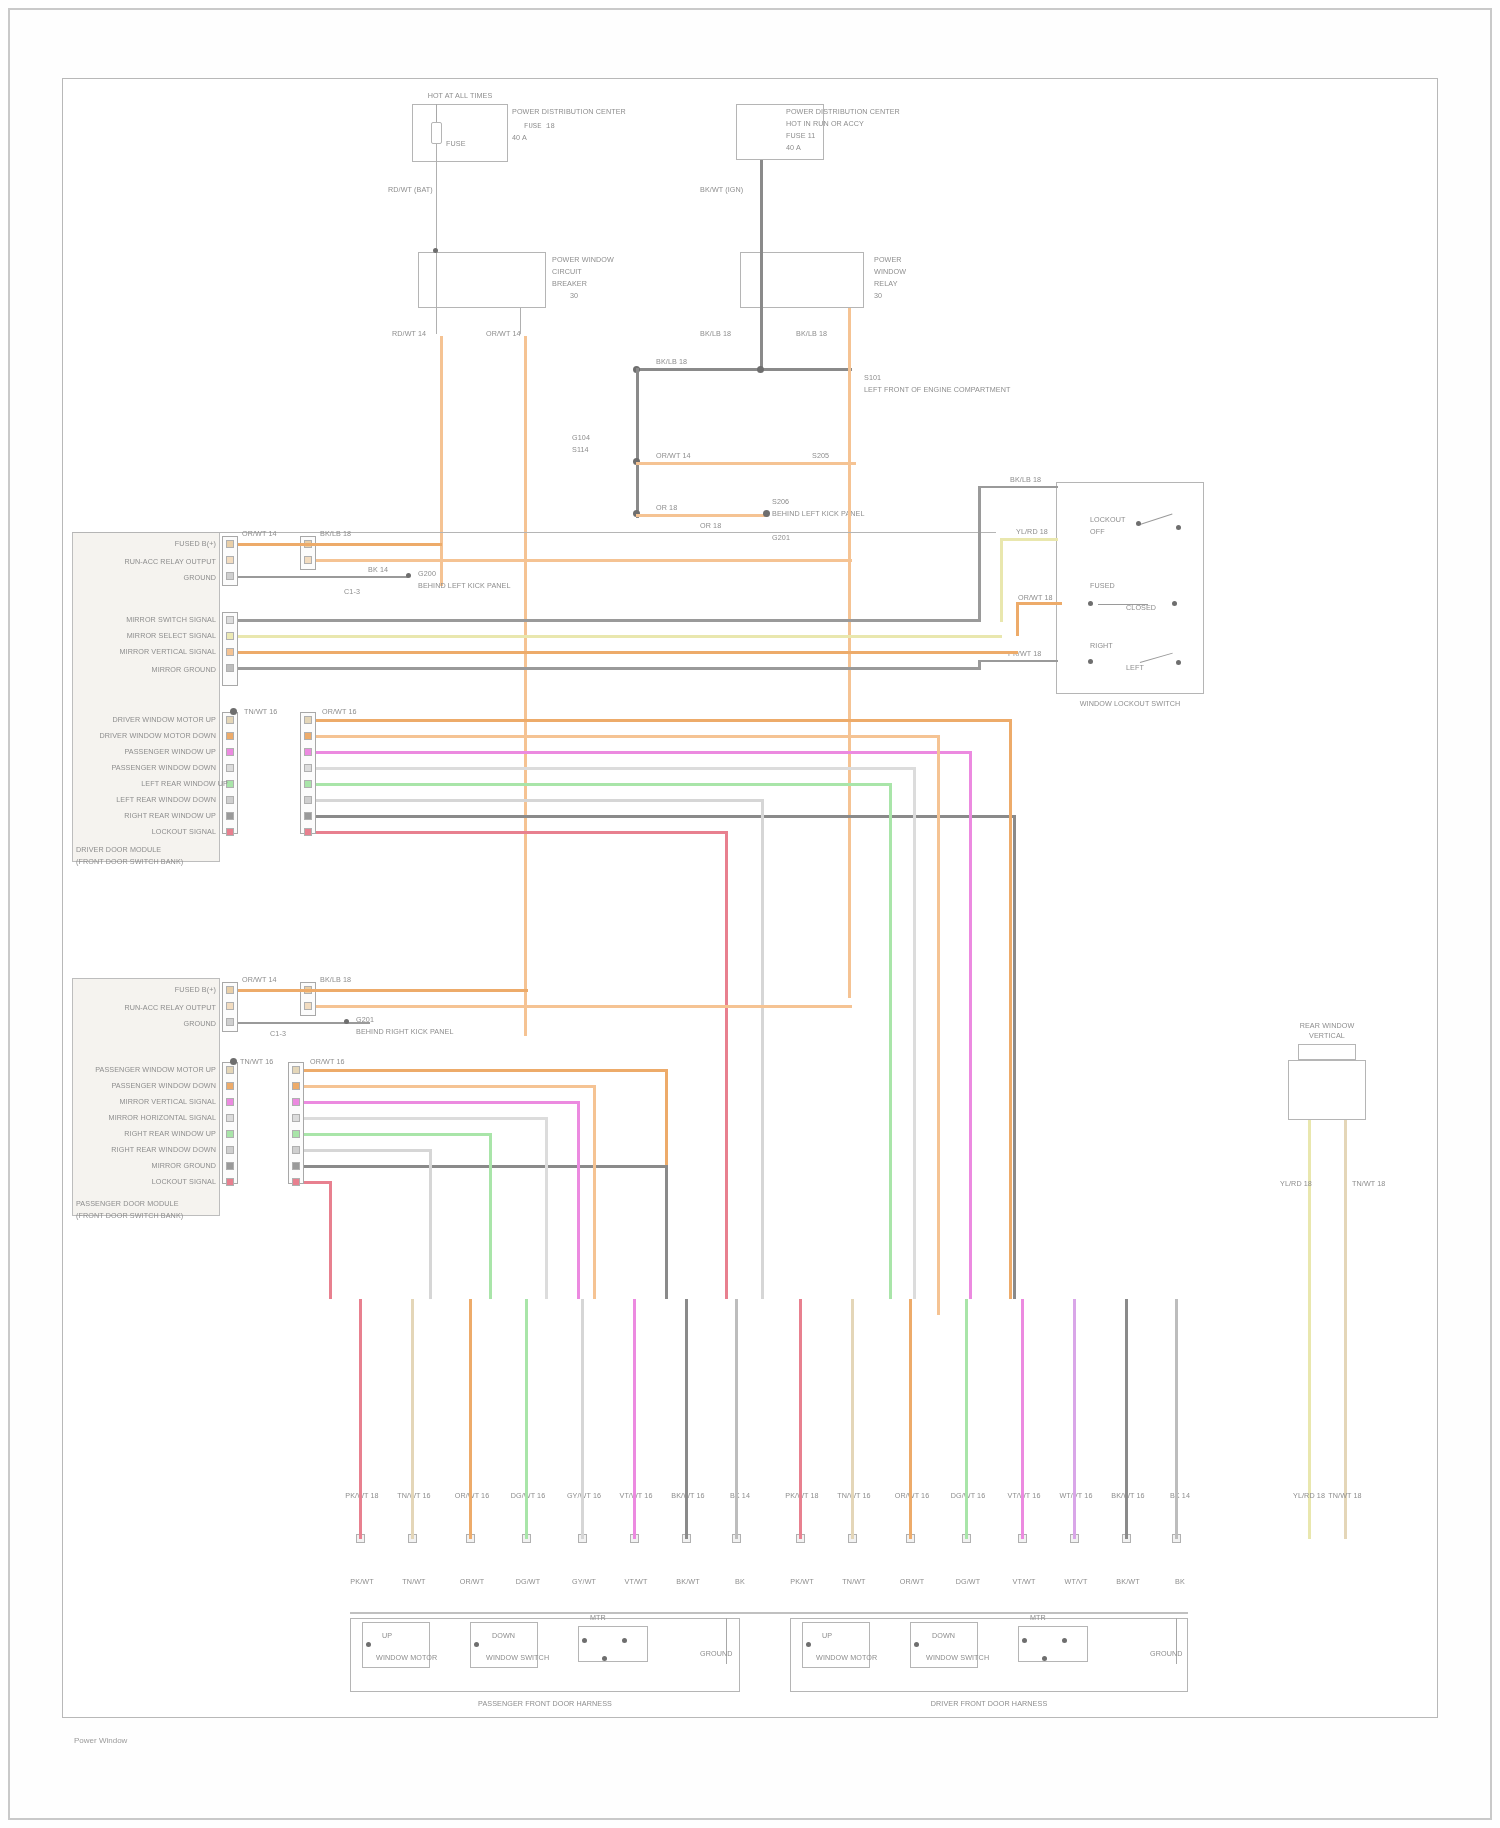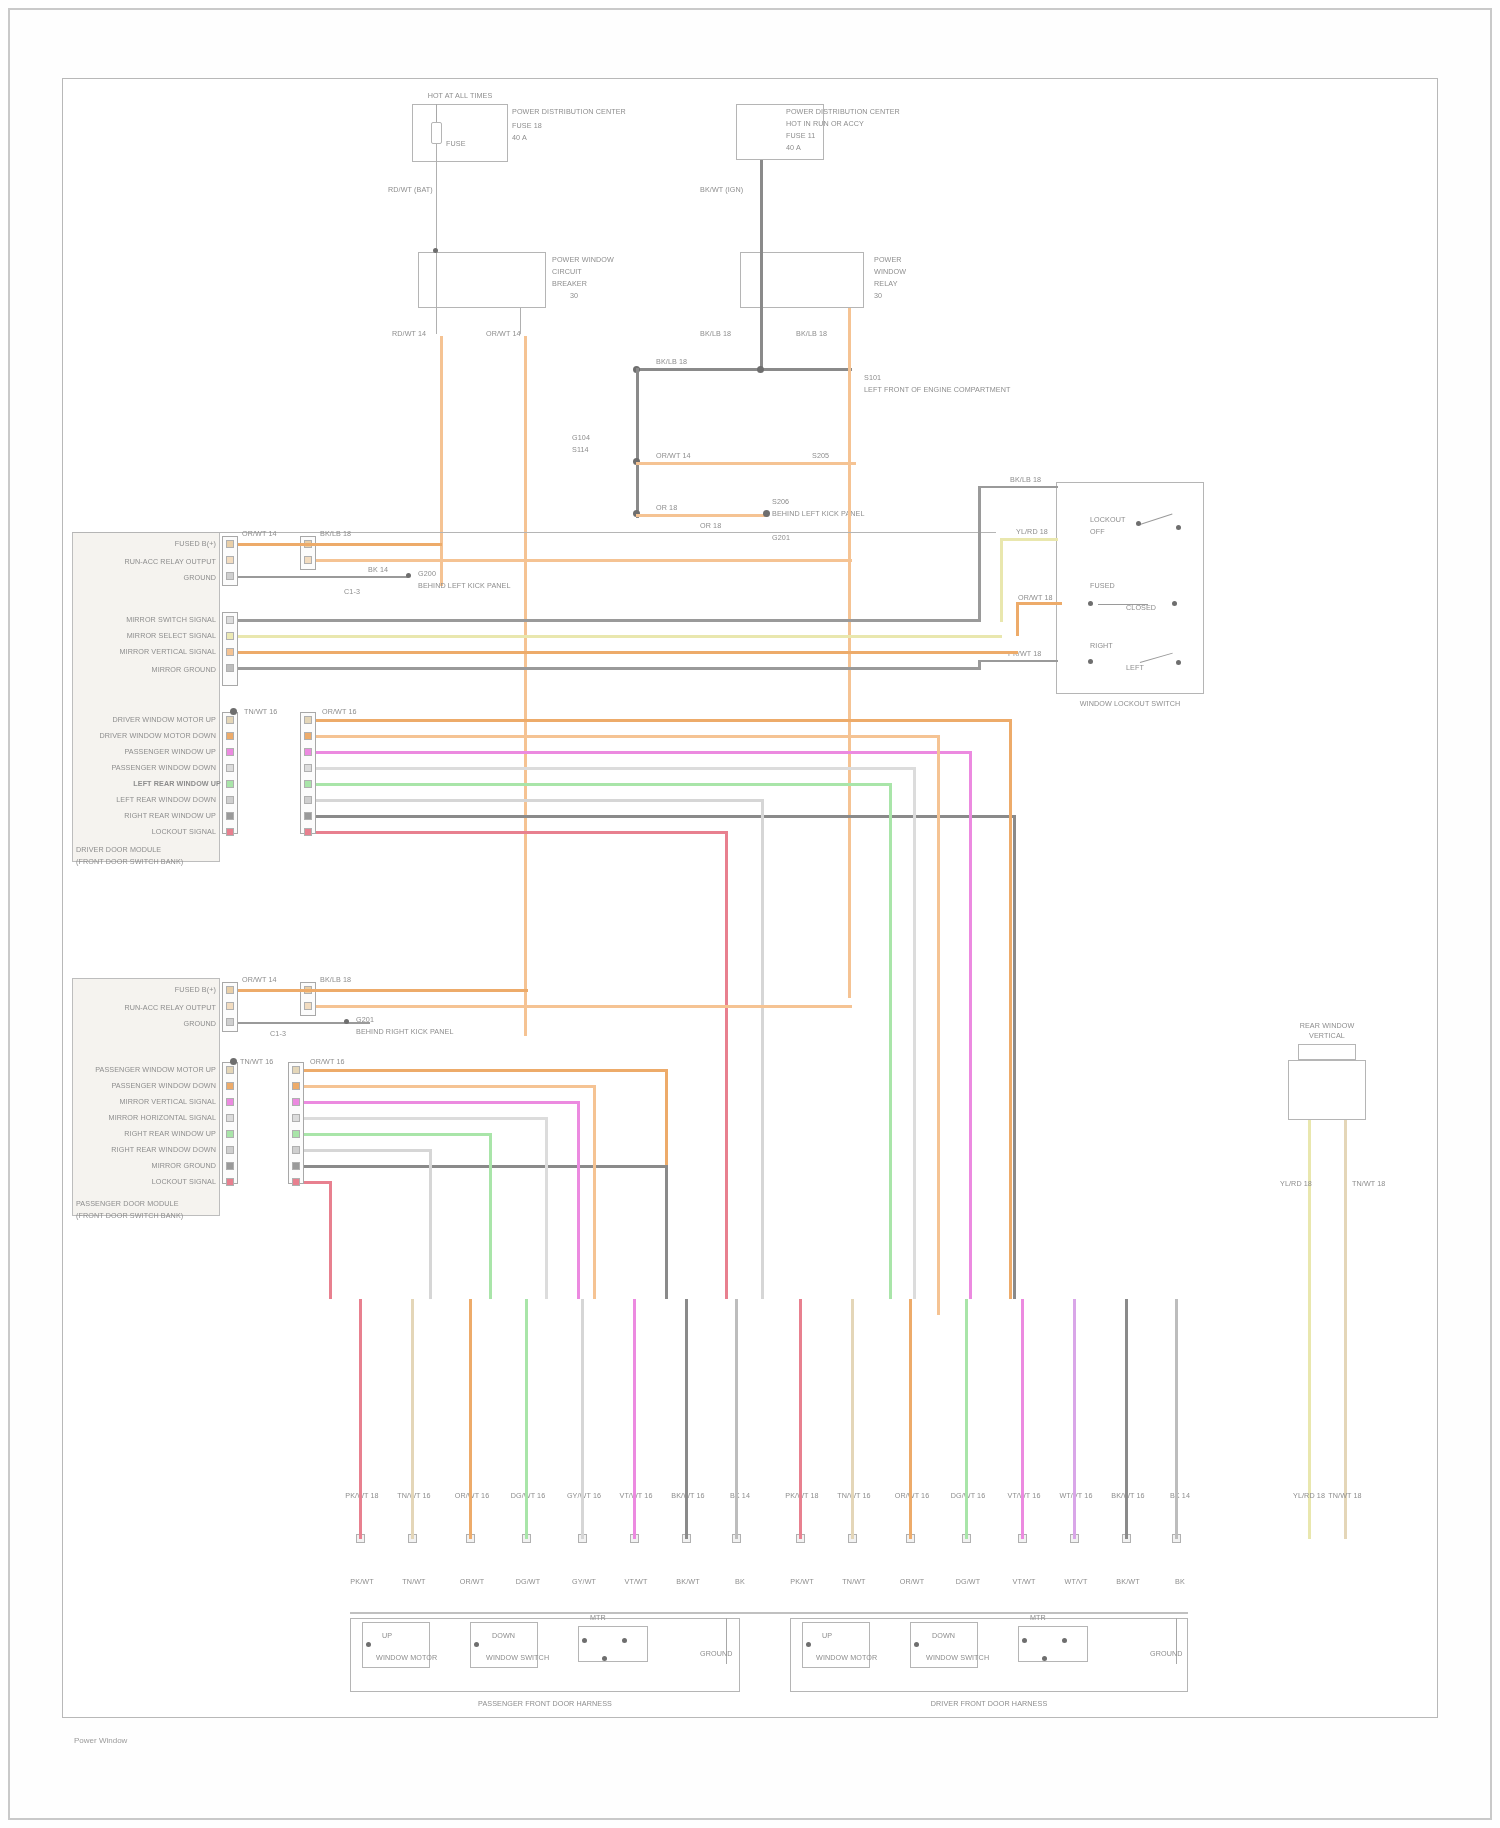--- a/index.html
+++ b/index.html
@@ -28,21 +28,21 @@
 <body>
 
 <div id="sheet">
 
   <div class="frame-outer"></div>
   <div class="frame-inner"></div>
 
   <div class="box" style="left:412px;top:104px;width:96px;height:58px;"></div>
   <div class="lbl c" style="left:402px;top:92px;width:116px;">HOT AT ALL TIMES</div>
   <div class="lbl" style="left:512px;top:108px;width:120px;">POWER DISTRIBUTION CENTER</div>
-  <div class="lbl" style="left:512px;top:122px;">FUSE 18</div>
+  <div class="lbl" style="left:524px;top:122px;font-family:Liberation Mono, monospace;">FUSE 18</div>
   <div class="lbl" style="left:512px;top:134px;">40 A</div>
 
   <div class="wire" style="left:436px;top:104px;width:1.4px;height:18px;background:#a8a8a8;"></div>
   <div class="box" style="left:431px;top:122px;width:11px;height:22px;border-radius:2px;"></div>
   <div class="lbl" style="left:446px;top:140px;">FUSE</div>
   <div class="wire" style="left:436px;top:144px;width:1.4px;height:108px;background:#b0b0b0;"></div>
   <div class="lbl" style="left:388px;top:186px;">RD/WT (BAT)</div>
 
   <div class="box" style="left:418px;top:252px;width:128px;height:56px;"></div>
   <div class="lbl" style="left:552px;top:256px;">POWER WINDOW</div>
@@ -209,21 +209,21 @@
   <div class="pinpad" style="left:304px;top:764px;width:8px;height:8px;background:#dcdcdc;"></div>
   <div class="pinpad" style="left:304px;top:780px;width:8px;height:8px;background:#a9e5a9;"></div>
   <div class="pinpad" style="left:304px;top:796px;width:8px;height:8px;background:#cfcfcf;"></div>
   <div class="pinpad" style="left:304px;top:812px;width:8px;height:8px;background:#9a9a9a;"></div>
   <div class="pinpad" style="left:304px;top:828px;width:8px;height:8px;background:#e8808f;"></div>
 
   <div class="lbl r" style="left:94px;top:716px;width:122px;">DRIVER WINDOW MOTOR UP</div>
   <div class="lbl r" style="left:94px;top:732px;width:122px;">DRIVER WINDOW MOTOR DOWN</div>
   <div class="lbl r" style="left:100px;top:748px;width:116px;">PASSENGER WINDOW UP</div>
   <div class="lbl r" style="left:100px;top:764px;width:116px;">PASSENGER WINDOW DOWN</div>
-  <div class="lbl r" style="left:105px;top:780px;width:116px;font-weight:bold;">LEFT REAR WINDOW UP</div>
+  <div class="lbl r" style="left:112px;top:780px;width:116px;">LEFT REAR WINDOW UP</div>
   <div class="lbl r" style="left:100px;top:796px;width:116px;">LEFT REAR WINDOW DOWN</div>
   <div class="lbl r" style="left:86px;top:812px;width:130px;">RIGHT REAR WINDOW UP</div>
   <div class="lbl r" style="left:140px;top:828px;width:76px;">LOCKOUT SIGNAL</div>
 
   <div class="lbl" style="left:244px;top:708px;">TN/WT 16</div>
   <div class="lbl" style="left:322px;top:708px;">OR/WT 16</div>
 
   <div class="wire" style="left:316px;top:719px;width:696px;height:3px;background:#edab6a;"></div>
   <div class="wire" style="left:316px;top:735px;width:624px;height:3px;background:#f5c393;"></div>
   <div class="wire" style="left:316px;top:751px;width:656px;height:3px;background:#ec8ae0;"></div>

